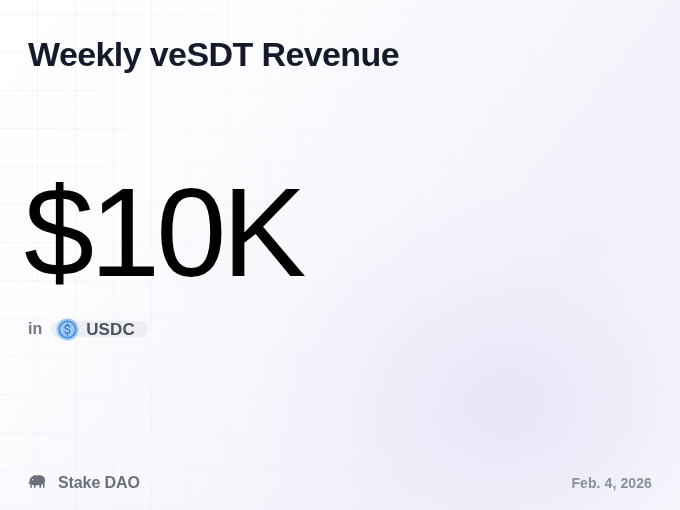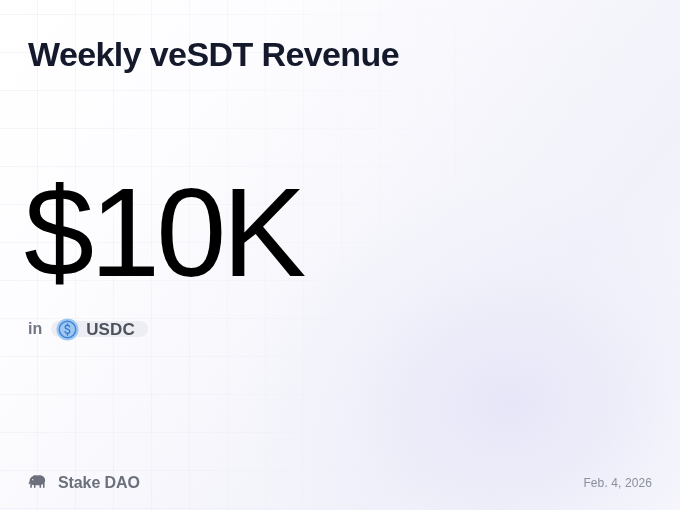--- a/index.html
+++ b/index.html
@@ -158,23 +158,23 @@
 
   .brand-name {
     font-size: 16px;
     line-height: 16px;
     font-weight: 700;
     color: #6b707c;
     letter-spacing: -0.1px;
   }
 
   .date {
-    font-size: 12px;
+    font-size: 14px;
     line-height: 16px;
-    font-weight: 400;
+    font-weight: 700;
     color: #8a8f9c;
     letter-spacing: 0.1px;
   }
 </style>
 </head>
 <body>
 
 <div class="card">
 
   <div class="grid-overlay"></div>

